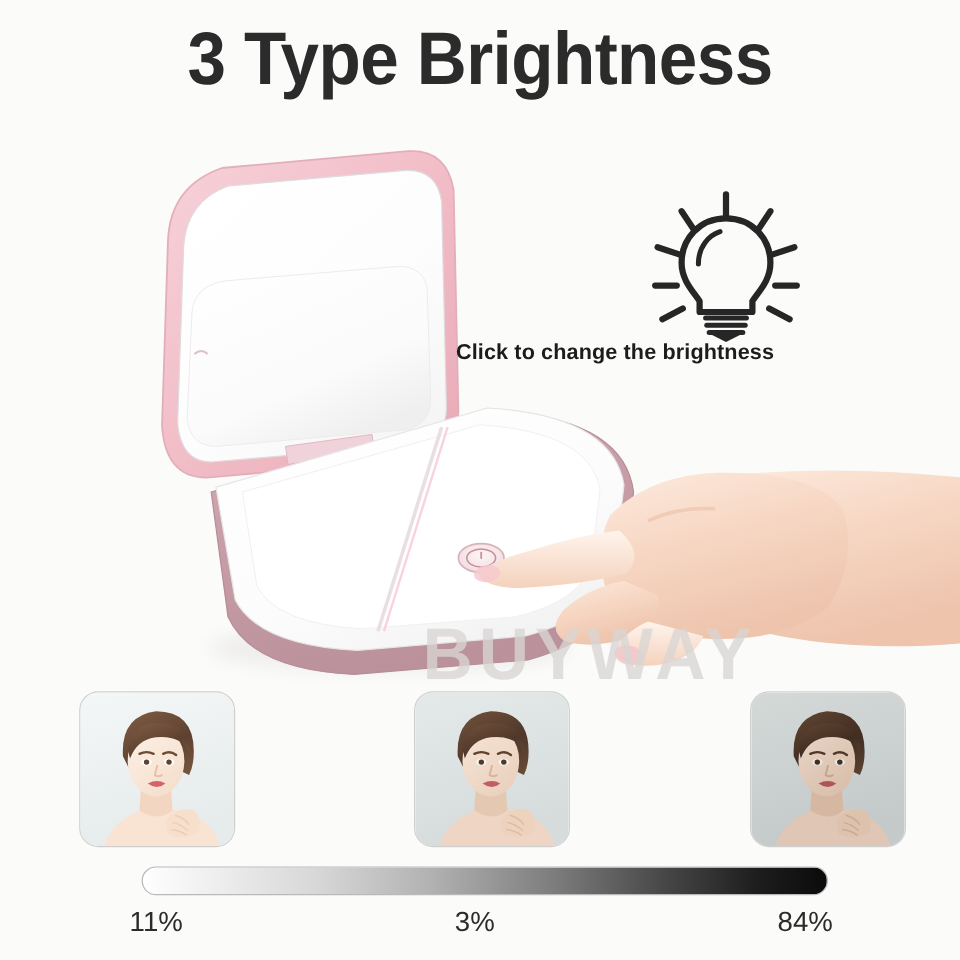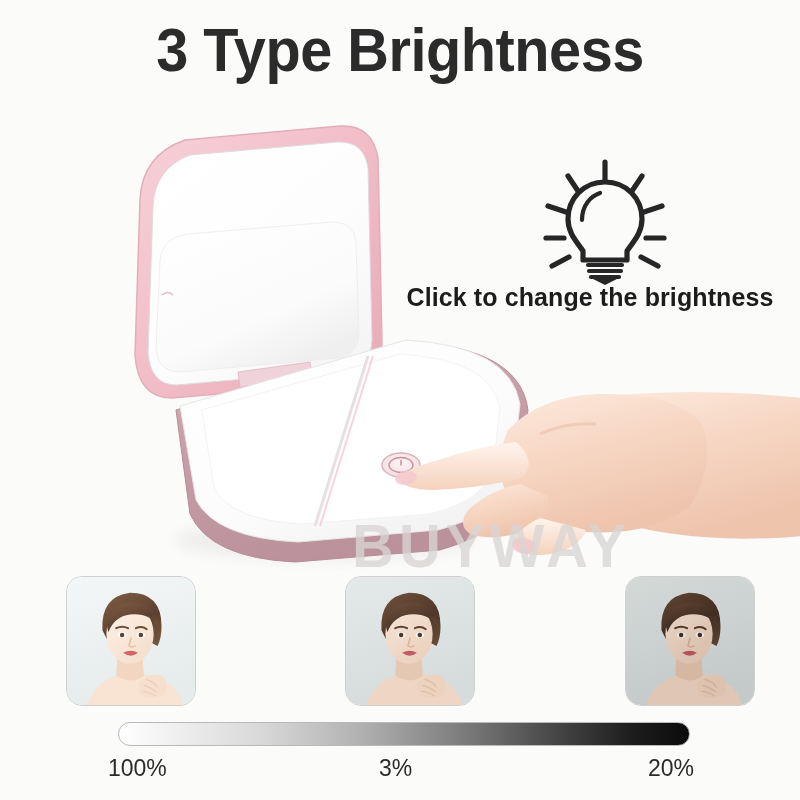--- a/index.html
+++ b/index.html
@@ -48,22 +48,22 @@
     height: 128px;
   }
   .bulb-icon svg { display: block; width: 100%; height: 100%; }
 
   
   .caption {
     position: absolute;
     left: 380px;
     top: 283px;
     width: 420px;
-    text-align: center;
-    font-size: 25px;
+    text-align: left;
+    font-size: 18px;
     font-weight: bold;
     color: #1c1c1c;
     white-space: nowrap;
     letter-spacing: 0.1px;
   }
 
   
   .watermark {
     position: absolute;
     left: 352px;
@@ -445,18 +445,18 @@
           <path d="M 78 110 q 8 2 13 7"></path>
           <path d="M 77 116 q 8 1 13 5"></path>
         </g>
       </svg>
     </div>
   </div>
 
   <div class="gradient-bar"></div>
 
   <div class="pct-row">
-    <div class="pct pct-0">100%</div>
+    <div class="pct pct-0">11%</div>
     <div class="pct pct-1">3%</div>
-    <div class="pct pct-2">20%</div>
+    <div class="pct pct-2">84%</div>
   </div>
 
 </div>
 
 </body></html>

